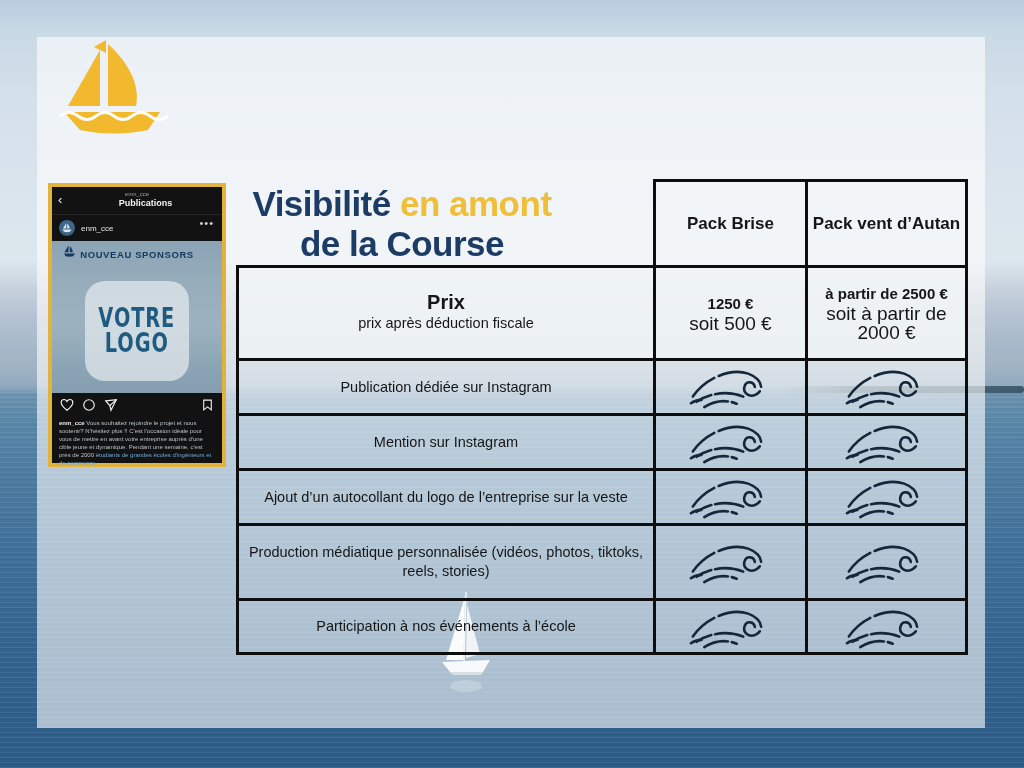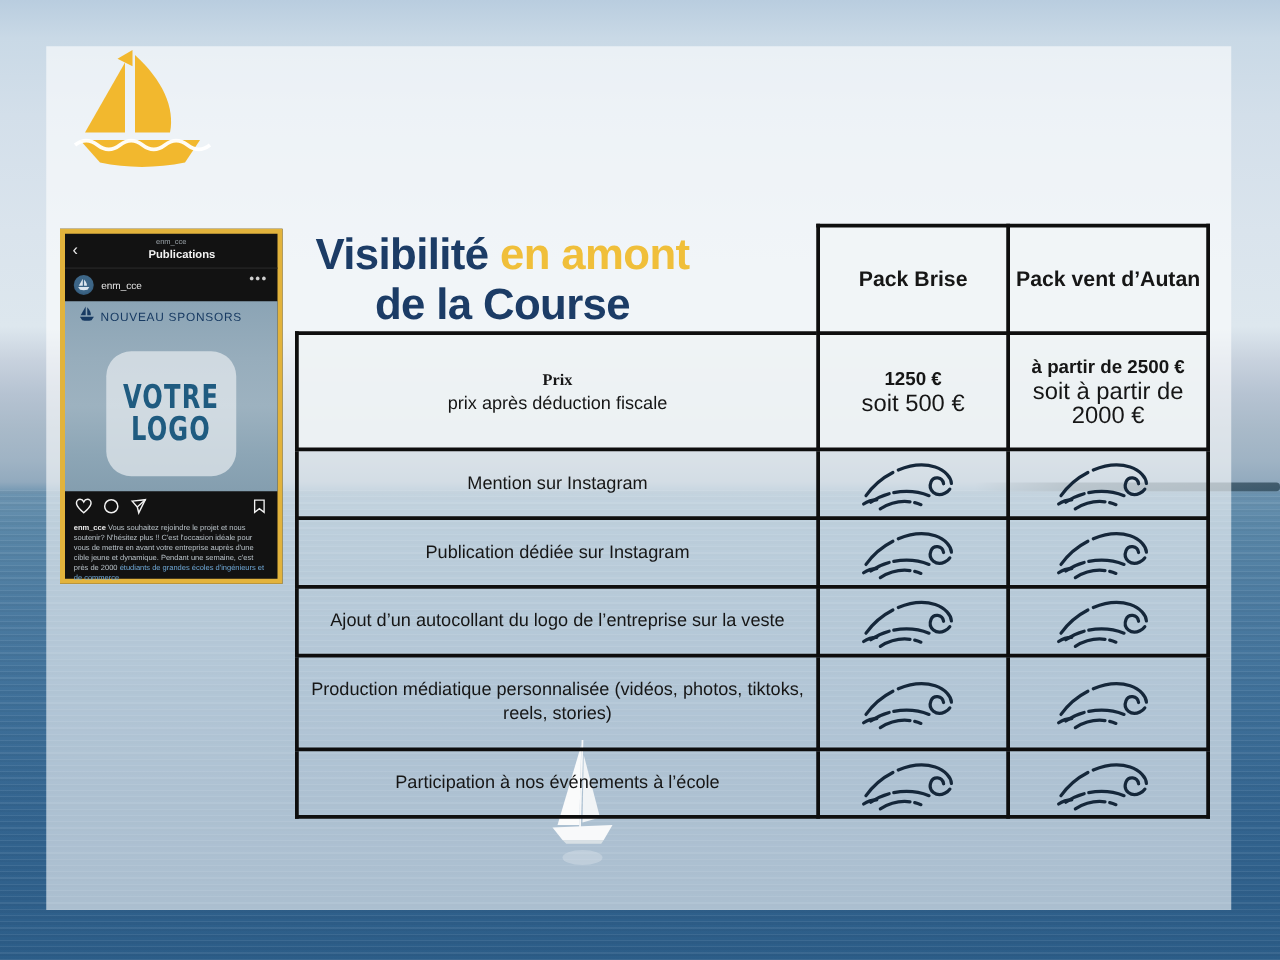--- a/index.html
+++ b/index.html
@@ -41,21 +41,21 @@
   .insta-top-page{font-size:9px;font-weight:bold;color:#f2f2f2;display:block;line-height:11px;padding-left:17px;}
   .insta-profile{position:relative;height:26px;}
   .insta-avatar{position:absolute;left:7px;top:5px;width:16px;height:16px;border-radius:50%;
     background:radial-gradient(circle at 50% 40%, #3d6687 0 55%, #274b6a 100%);overflow:hidden;}
   .insta-avatar svg{position:absolute;left:2px;top:2px;}
   .insta-profile-name{position:absolute;left:29px;top:9px;font-size:8px;color:#e8e8e8;}
   .insta-more{position:absolute;right:8px;top:2px;font-size:11px;color:#cfcfcf;letter-spacing:1px;}
   .insta-image{position:relative;height:152px;
     background:linear-gradient(180deg,#8ba4b5 0%,#97adbc 30%,#9db2c0 55%,#8da6b6 80%,#849eaf 100%);}
   .insta-banner{position:absolute;left:0;top:8px;width:100%;text-align:center;
-    font-size:9.5px;font-weight:normal;letter-spacing:0.6px;color:#173a62;}
+    font-size:9.5px;font-weight:bold;letter-spacing:0.6px;color:#173a62;}
   .insta-banner-boat{position:absolute;left:10px;top:3px;}
   .votre-logo{position:absolute;left:33px;top:40px;width:104px;height:100px;border-radius:20px;
     background:rgba(228,234,238,0.72);display:flex;flex-direction:column;align-items:center;justify-content:center;}
   .votre-logo span{font-family:"DejaVu Sans","Liberation Sans",sans-serif;font-weight:bold;
     font-size:21px;line-height:25px;color:#1f5b80;letter-spacing:1px;transform:scale(0.92,1.25);}
   .insta-actions{position:relative;height:25px;}
   .insta-actions svg{position:absolute;top:5px;}
   .icon-heart{left:8px;} .icon-comment{left:30px;} .icon-send{left:52px;} .icon-bookmark{right:8px;}
   .insta-caption{padding:1px 7px 0 7px;font-size:6px;line-height:8px;color:#b9c2c8;}
   .insta-caption .cap-user{color:#ececec;font-weight:bold;}
@@ -64,21 +64,21 @@
   
   table.packs{position:absolute;left:236px;top:179px;border-collapse:collapse;table-layout:fixed;}
   table.packs td,table.packs th{border:3px solid #0e0e0e;padding:0;vertical-align:middle;text-align:center;
     color:#161616;box-sizing:border-box;}
   td.ghost{border:none !important;background:transparent !important;}
   .col-label{width:417px;} .col-brise{width:152px;} .col-autan{width:160px;}
   tr.r-head{height:86px;} tr.r-prix{height:93px;} tr.r-std{height:55px;} tr.r-prod{height:75px;} tr.r-last{height:54px;}
   th.pack-head{background:rgba(241,244,246,0.92);font-size:17px;font-weight:bold;line-height:22px;padding:0 8px;}
   tr.r-prix td{background:rgba(239,243,245,0.86);}
   .cell-label{font-size:14.5px;line-height:19px;padding:0 14px;}
-  .cell-label b{font-size:13px;font-family:Liberation Serif, serif;}
+  .cell-label b{font-size:20px;}
   .price-main{font-weight:bold;font-size:15px;line-height:20px;display:block;}
   .price-sub{font-size:19px;line-height:19px;display:block;padding:0 8px;}
   .wave-cell svg{display:block;margin:0 auto;}
 </style>
 </head>
 <body>
 
 <svg width="0" height="0" style="position:absolute">
   <defs>
     <symbol id="wave-glyph" viewBox="0 0 88 46">
@@ -202,30 +202,30 @@
       <td>
         <span class="price-main">1250 €</span>
         <span class="price-sub">soit 500 €</span>
       </td>
       <td>
         <span class="price-main">à partir de 2500 €</span>
         <span class="price-sub">soit à partir de 2000 €</span>
       </td>
     </tr>
     <tr class="r-std">
+      <td class="cell-label">Publication dédiée sur Instagram</td>
+      <td class="wave-cell"><span><svg width="84" height="44" viewBox="0 0 88 46">
+                <use href="#wave-glyph"></use>
+              </svg></span></td>
+      <td class="wave-cell"><span><svg width="84" height="44" viewBox="0 0 88 46">
+                <use href="#wave-glyph"></use>
+              </svg></span></td>
+    </tr>
+    <tr class="r-std">
       <td class="cell-label">Mention sur Instagram</td>
-      <td class="wave-cell"><span><svg width="84" height="44" viewBox="0 0 88 46">
-                <use href="#wave-glyph"></use>
-              </svg></span></td>
-      <td class="wave-cell"><span><svg width="84" height="44" viewBox="0 0 88 46">
-                <use href="#wave-glyph"></use>
-              </svg></span></td>
-    </tr>
-    <tr class="r-std">
-      <td class="cell-label">Publication dédiée sur Instagram</td>
       <td class="wave-cell"><span><svg width="84" height="44" viewBox="0 0 88 46">
                 <use href="#wave-glyph"></use>
               </svg></span></td>
       <td class="wave-cell"><span><svg width="84" height="44" viewBox="0 0 88 46">
                 <use href="#wave-glyph"></use>
               </svg></span></td>
     </tr>
     <tr class="r-std">
       <td class="cell-label">Ajout d’un autocollant du logo de l’entreprise sur la veste</td>
       <td class="wave-cell"><span><svg width="84" height="44" viewBox="0 0 88 46">

